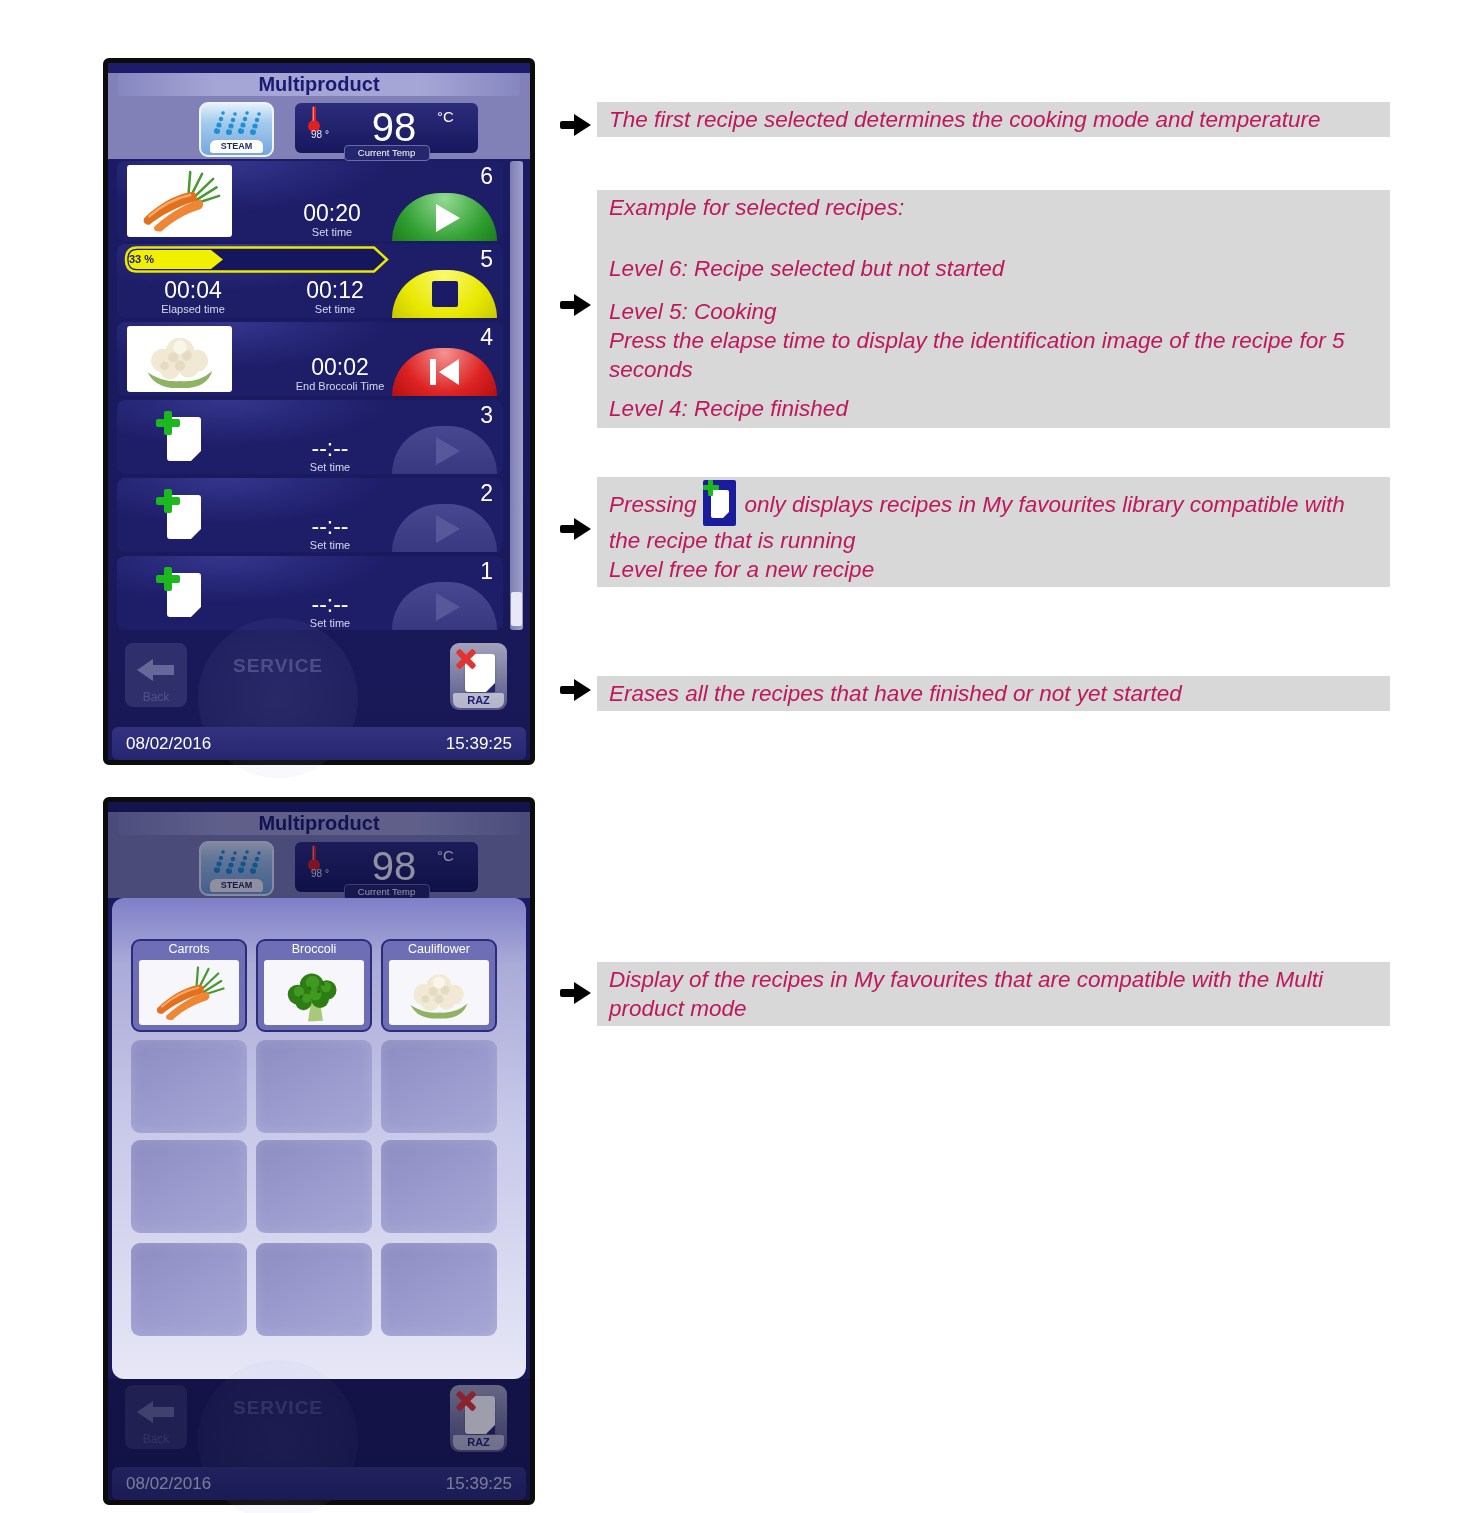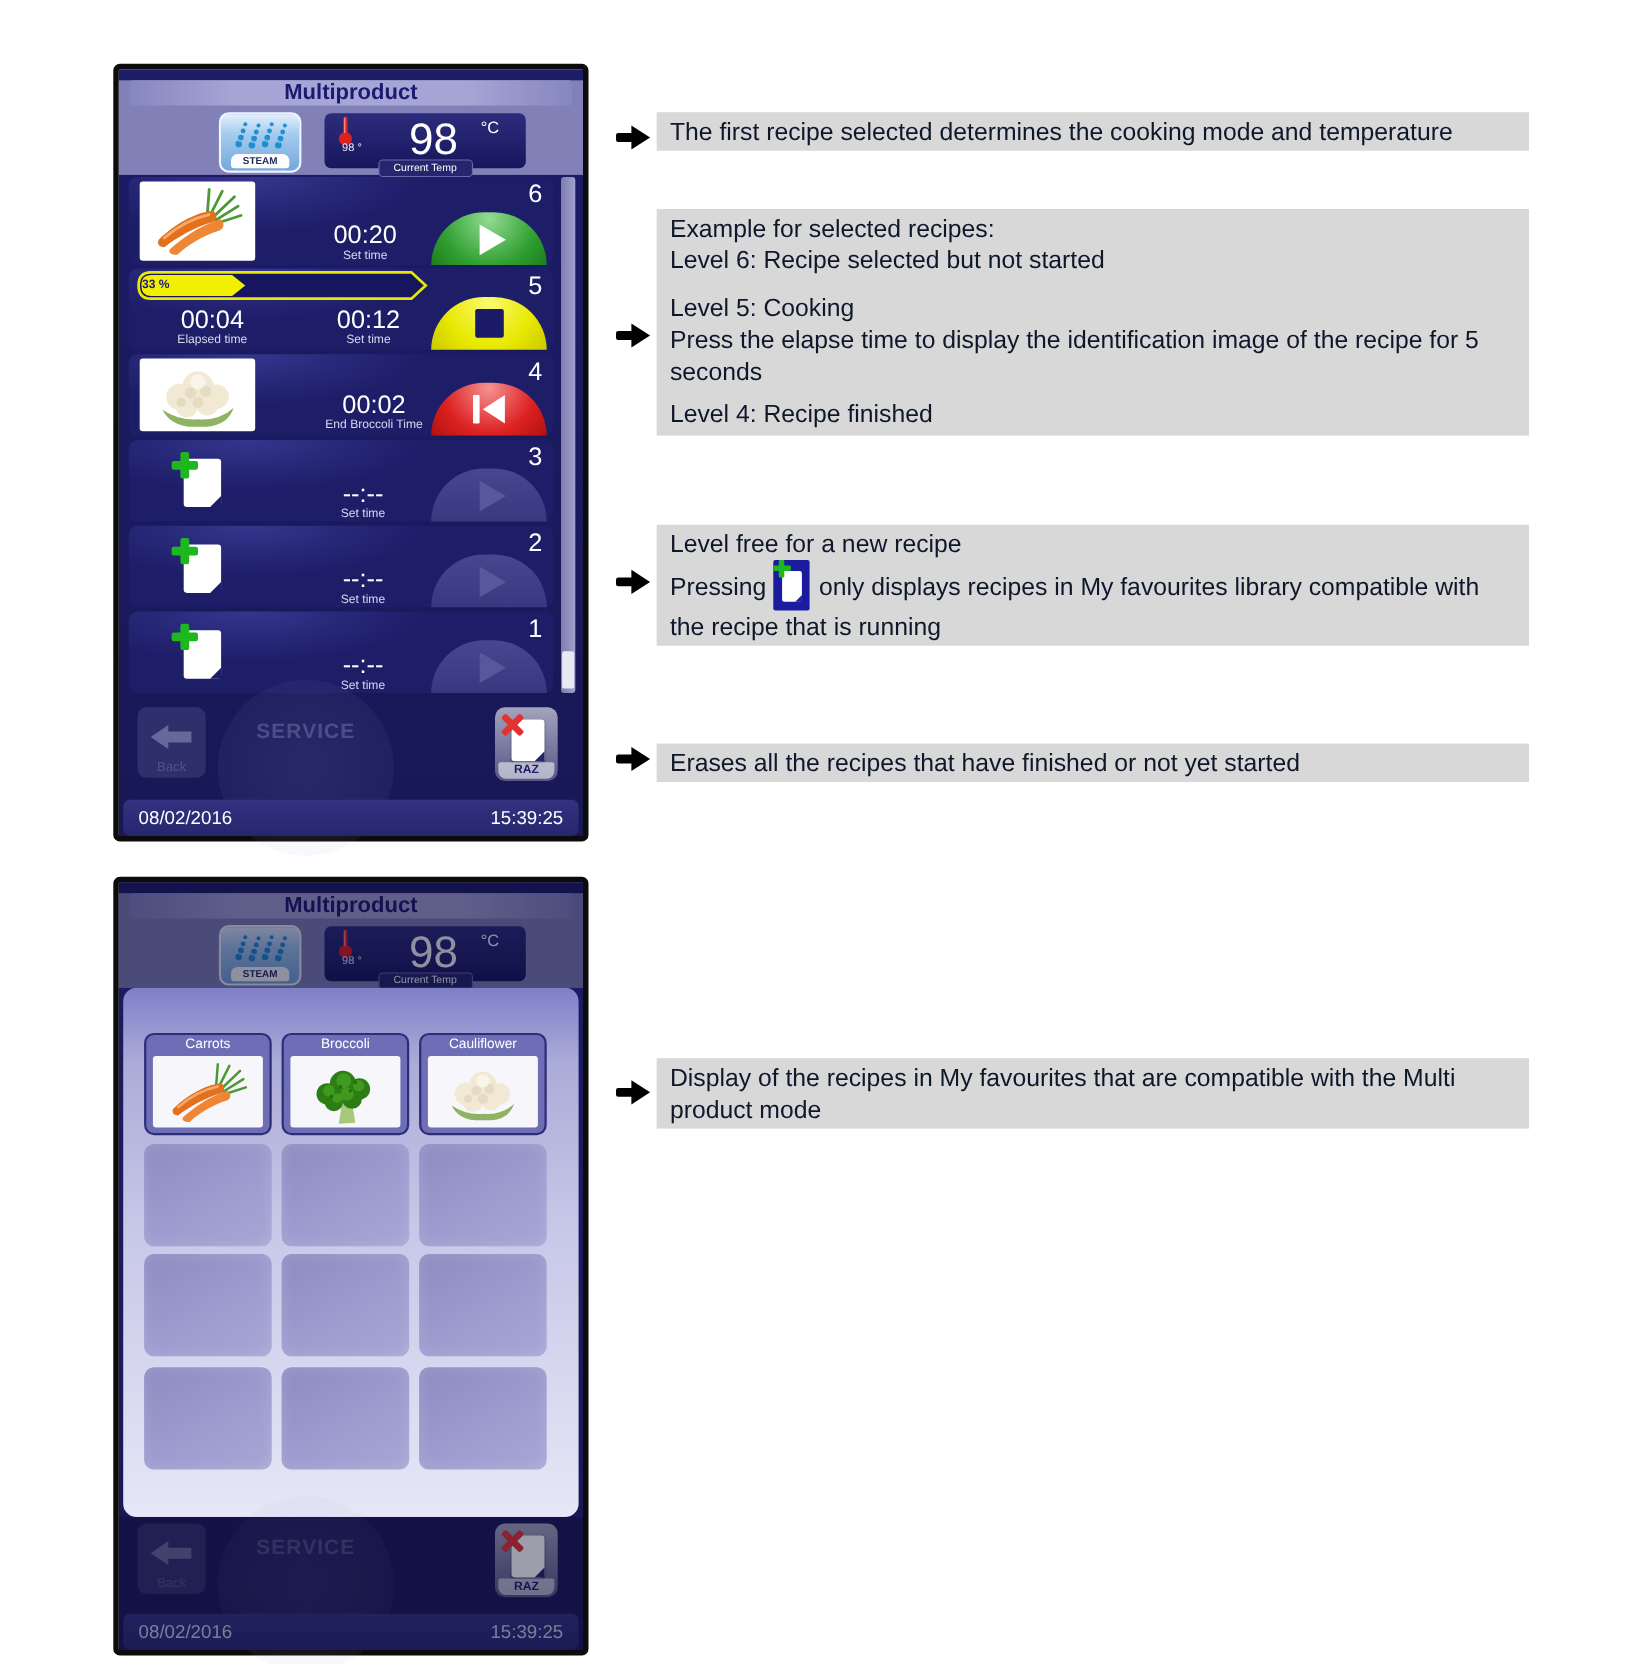--- a/index.html
+++ b/index.html
@@ -1,22 +1,22 @@
 <!DOCTYPE html>
 <html><head>
 <meta charset="utf-8">
 <style>
   html,body{margin:0;padding:0;background:#ffffff;}
   .page{position:relative;width:1479px;height:1513px;background:#ffffff;
         font-family:"Liberation Sans",sans-serif;overflow:hidden;}
   .page-title{position:absolute;left:140px;top:6px;font-size:23px;color:#000;}
 
   
-  .note{position:absolute;left:597px;width:793px;background:#d8d8d8;color:#0f172a;
-        font-size:22.5px;line-height:29px;padding:3px 12px;box-sizing:border-box;}
+  .note{position:absolute;left:597px;width:793px;background:#d8d8d8;color:#be185d;
+        font-size:22.5px;line-height:29px;padding:3px 12px;box-sizing:border-box;font-style:italic;}
   .note p{margin:0;}
   .pre{white-space:pre-line;}
   .arrow-icon{position:absolute;width:32px;height:22px;}
   .arrow-icon::before{content:"";position:absolute;left:0;top:7px;width:16px;height:8px;
         background:#000;border-radius:2px;}
   .arrow-icon::after{content:"";position:absolute;left:14px;top:0;width:0;height:0;
         border-left:17px solid #000;border-top:11px solid transparent;border-bottom:11px solid transparent;}
   .inline-add-icon{display:inline-block;position:relative;width:33px;height:46px;
         background:#1b1b9e;border-radius:2px;vertical-align:-14px;margin:0 9px 0 6px;}
   .inline-add-icon .mini-doc{position:absolute;left:8px;top:10px;width:18px;height:28px;
@@ -380,31 +380,31 @@
     </div>
   </section>
 
   <div class="arrow-icon" style="left:560px;top:114px;"></div>
   <div class="note" style="top:102px;">
     <p>The first recipe selected determines the cooking mode and temperature</p>
   </div>
 
   <div class="arrow-icon" style="left:560px;top:294px;"></div>
   <div class="note" style="top:190px;">
-    <p style="">Example for selected recipes:</p>
+    <p style="margin-bottom:32px;">Example for selected recipes:</p>
     <p style="margin-bottom:14px;">Level 6: Recipe selected but not started</p>
     <p class="pre" style="margin-bottom:10px;">Level 5: Cooking
 Press the elapse time to display the identification image of the recipe for 5 seconds</p>
     <p style="margin-bottom:2px;">Level 4: Recipe finished</p>
   </div>
 
   <div class="arrow-icon" style="left:560px;top:518px;"></div>
   <div class="note" style="top:477px;">
+    <p><span>Pressing</span><span class="inline-add-icon"><span class="mini-doc"></span><span class="mini-plus-h"></span><span class="mini-plus-v"></span></span><span>only displays recipes in My favourites library compatible with the recipe that is running</span></p>
     <p>Level free for a new recipe</p>
-    <p><span>Pressing</span><span class="inline-add-icon"><span class="mini-doc"></span><span class="mini-plus-h"></span><span class="mini-plus-v"></span></span><span>only displays recipes in My favourites library compatible with the recipe that is running</span></p>
   </div>
 
   <div class="arrow-icon" style="left:560px;top:679px;"></div>
   <div class="note" style="top:676px;">
     <p>Erases all the recipes that have finished or not yet started</p>
   </div>
 
   <div class="arrow-icon" style="left:560px;top:982px;"></div>
   <div class="note" style="top:962px;">
     <p>Display of the recipes in My favourites that are compatible with the Multi product mode</p>

